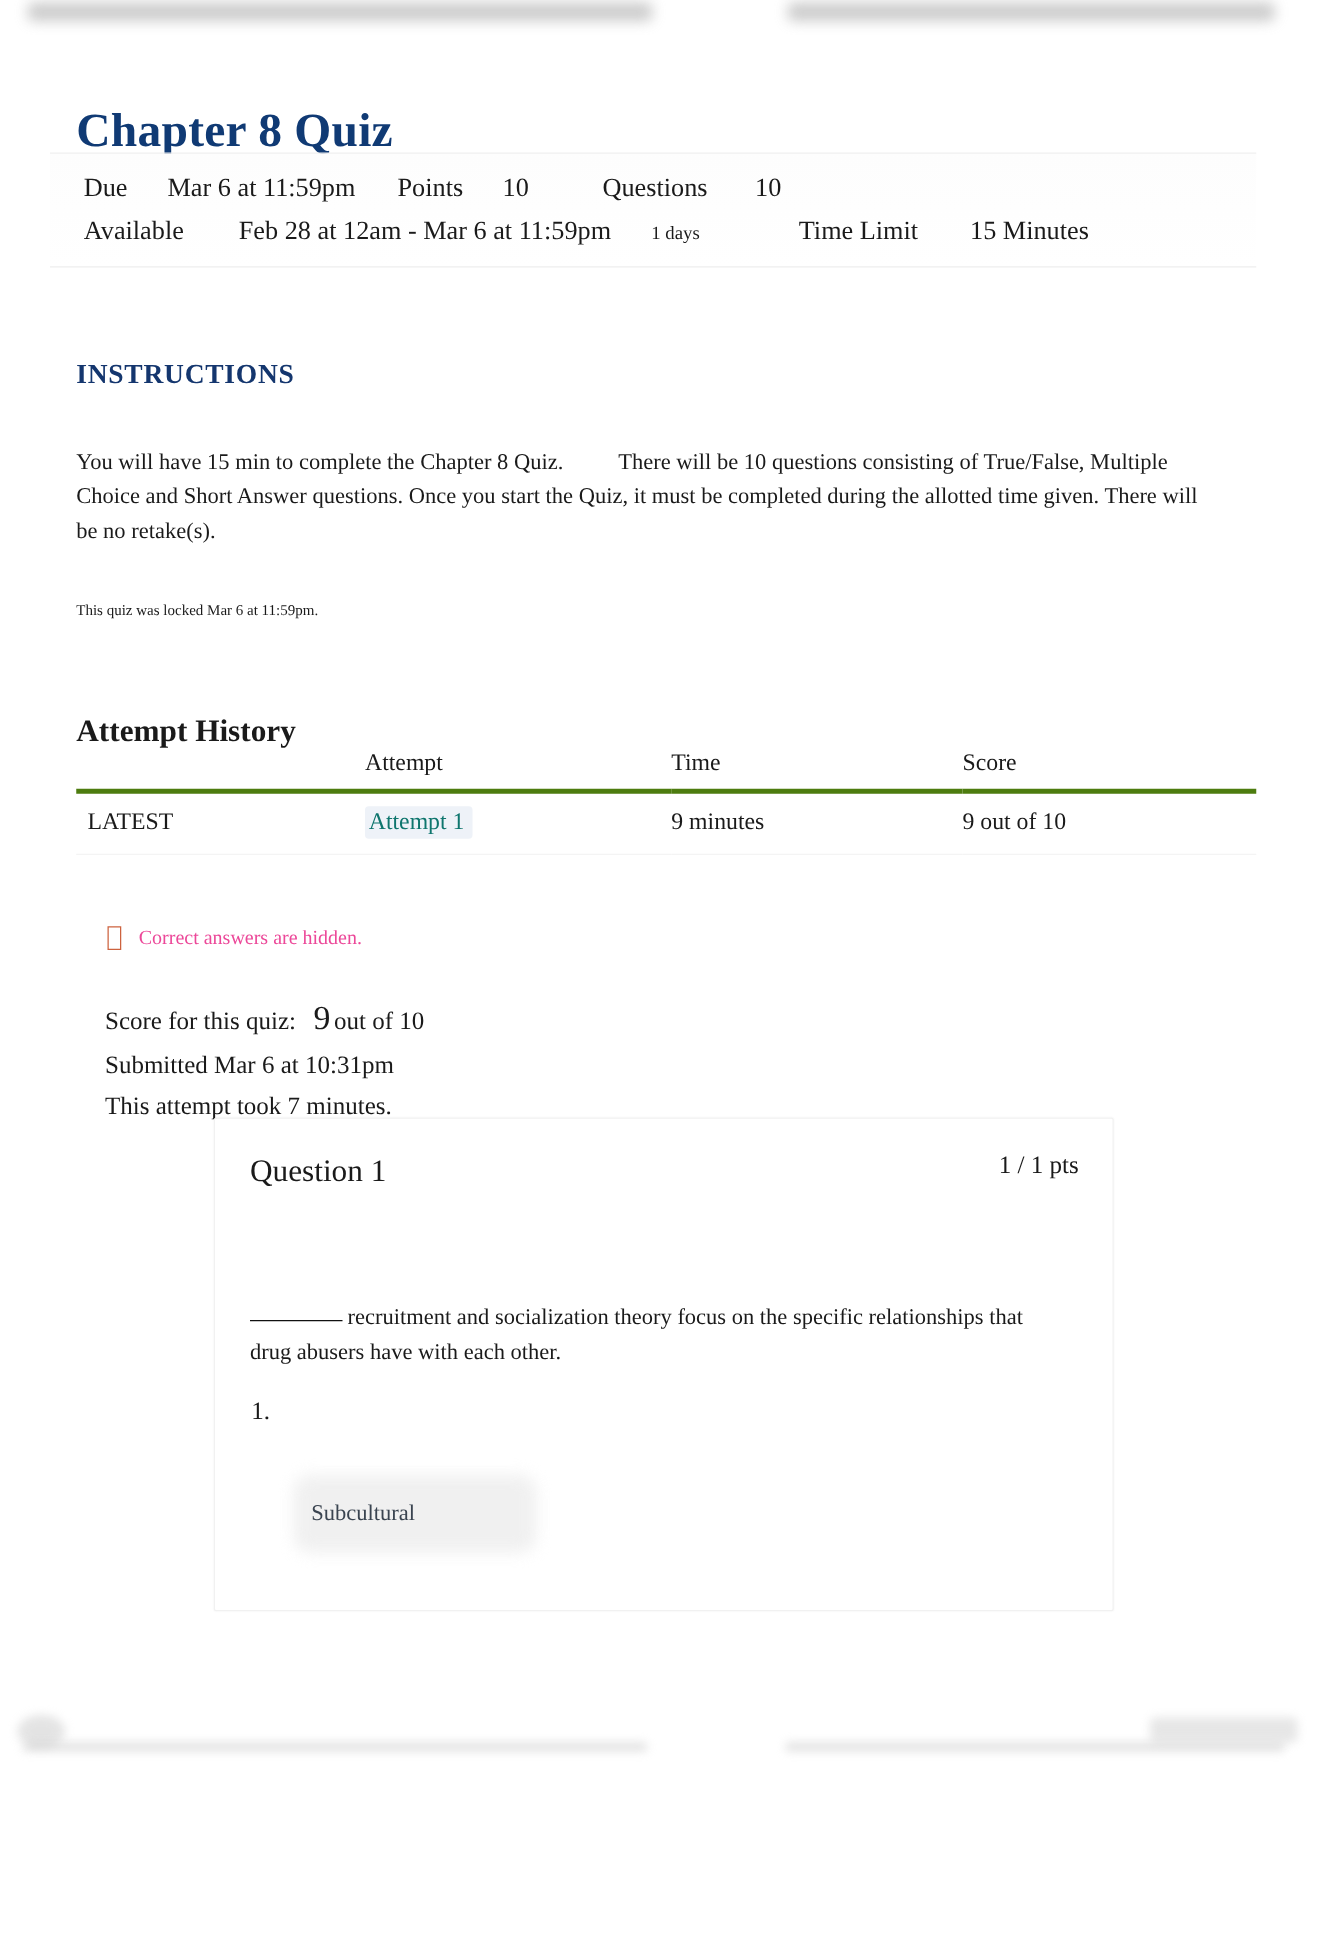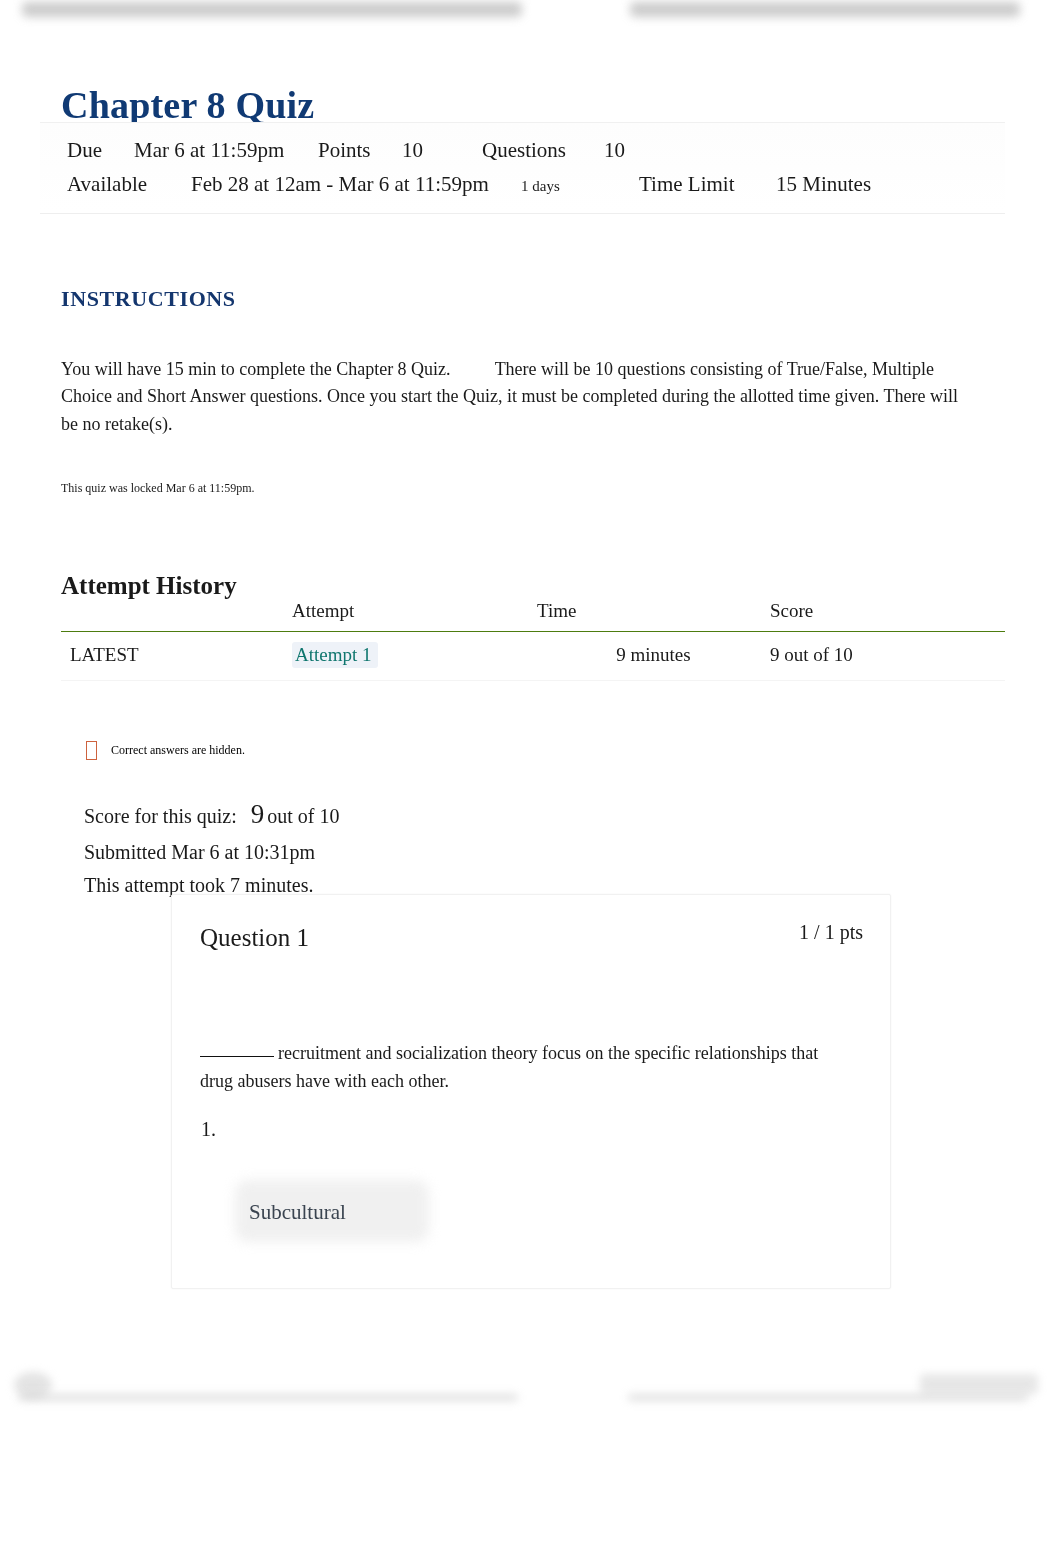--- a/index.html
+++ b/index.html
@@ -144,45 +144,45 @@
     left: 61px;
     top: 596px;
     width: 944px;
     border-collapse: collapse;
     font-size: 19px;
   }
   .ah-table th {
     font-weight: normal;
     text-align: left;
     padding: 4px 0 9px 0;
-    border-bottom: 1px solid #4d7c0f;
+    border-bottom: 4px solid #4d7c0f;
   }
   .ah-table td {
     padding: 12px 0 14px 0;
     border-bottom: 1px solid #f4f4f4;
   }
   .col-latest  { width: 222px; padding-left: 9px !important; }
   .col-attempt { width: 245px; }
-  .col-time    { width: 233px; text-align: center; }
+  .col-time    { width: 233px; }
   .col-score   { }
   .attempt-link {
     color: #0f766e;
     text-decoration: none;
     background: #eef2f8;
     padding: 2px 6px 3px 3px;
     border-radius: 3px;
   }
 
   
   .answers-hidden {
     position: absolute;
     left: 86px;
     top: 741px;
-    font-size: 12px;
-    color: #000000;
+    font-size: 16px;
+    color: #ec4899;
     display: flex;
     align-items: center;
     gap: 14px;
   }
   .box-glyph {
     display: inline-block;
     width: 9px;
     height: 17px;
     border: 1.4px solid #c4471c;
     opacity: .85;
@@ -263,21 +263,21 @@
     height: 62px;
     background: #ececec;
     border-radius: 13px;
     filter: blur(6px);
     opacity: .78;
   }
   .answer-chip-text {
     position: absolute;
     left: 14px;
     top: 20px;
-    font-size: 21px;
+    font-size: 18px;
     color: #3a4450;
     text-align: center;
   }
 </style>
 </head>
 <body>
 
 <div class="chrome-bar">
   <div class="chrome-blur l"></div>
   <div class="chrome-blur r"></div>

